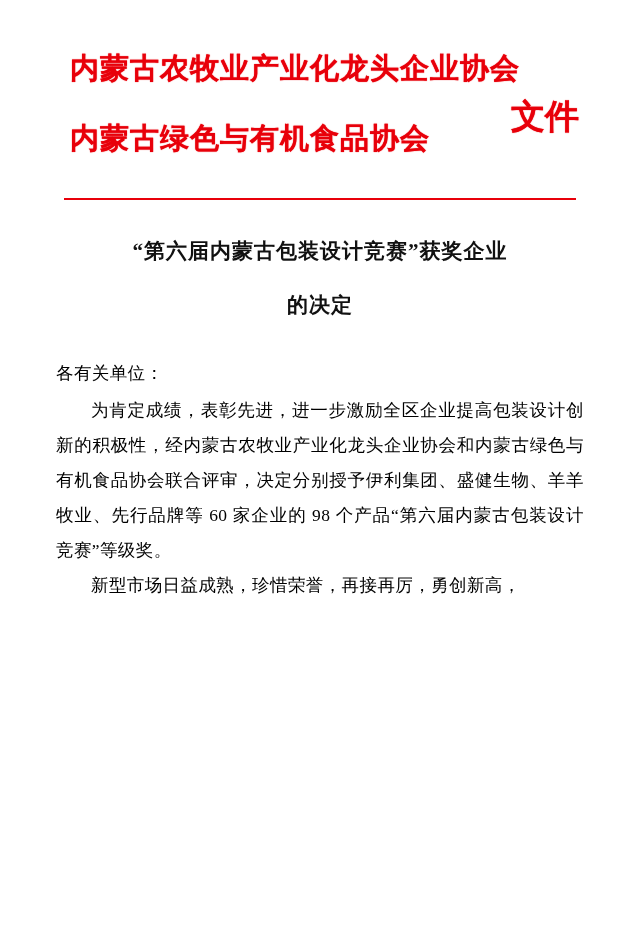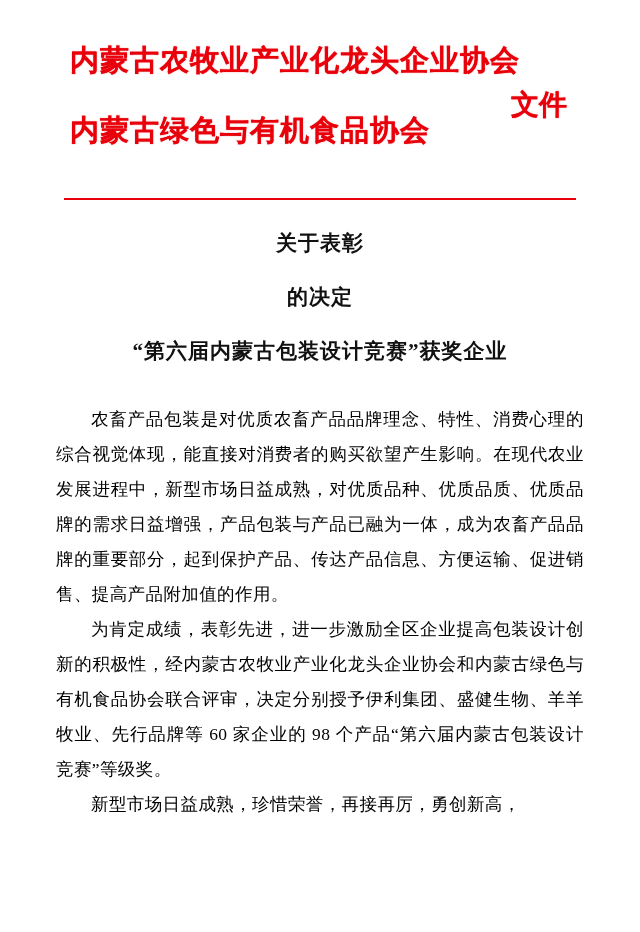--- a/index.html
+++ b/index.html
@@ -11,21 +11,21 @@
     height: 932px;
     background: #ffffff;
     font-family: "Liberation Serif", "DejaVu Serif", serif;
     overflow: hidden;
   }
   .page {
     position: relative;
     width: 640px;
     height: 932px;
     box-sizing: border-box;
-    padding: 4px 56px;
+    padding: 12px 56px;
     background: #ffffff;
     border-radius: 13px;
   }
 
   
   .letterhead {
     position: relative;
     padding-top: 38px;
     height: 150px;
     box-sizing: border-box;
@@ -51,21 +51,21 @@
     left: 14px;
     text-align: center;
   }
   .lh-doc {
     position: absolute;
     top: 82px;
     left: 455px;
     color: #e8000a;
     font-family: "Liberation Serif", "DejaVu Serif", serif;
     font-weight: bold;
-    font-size: 28px;
+    font-size: 34px;
     text-shadow: 0 0 1px #e8000a;
   }
 
   .red-rule {
     position: absolute;
     left: 64px;
     right: 64px;
     top: 198px;
     height: 2px;
     background: #e8000a;
@@ -109,24 +109,23 @@
 
   <div class="letterhead">
     <div class="lh-line lh-line1">内蒙古农牧业产业化龙头企业协会</div>
     <div class="lh-doc">文件</div>
     <div class="lh-line lh-line2">内蒙古绿色与有机食品协会</div>
   </div>
 
   <div class="red-rule"></div>
 
   <div class="title-block">
-    <div class="title-line">关于表彰</div>
+    <div class="title-line">“第六届内蒙古包装设计竞赛”获奖企业</div>
     <div class="title-line">的决定</div>
-    <div class="title-line">“第六届内蒙古包装设计竞赛”获奖企业</div>
   </div>
 
   <div class="body-block">
-    <p class="para">农畜产品包装是对优质农畜产品品牌理念、特性、消费心理的综合视觉体现，能直接对消费者的购买欲望产生影响。在现代农业发展进程中，新型市场日益成熟，对优质品种、优质品质、优质品牌的需求日益增强，产品包装与产品已融为一体，成为农畜产品品牌的重要部分，起到保护产品、传达产品信息、方便运输、促进销售、提高产品附加值的作用。</p>
+    <p class="salutation">各有关单位：</p>
     <p class="para">为肯定成绩，表彰先进，进一步激励全区企业提高包装设计创新的积极性，经内蒙古农牧业产业化龙头企业协会和内蒙古绿色与有机食品协会联合评审，决定分别授予伊利集团、盛健生物、羊羊牧业、先行品牌等 60 家企业的 98 个产品“第六届内蒙古包装设计竞赛”等级奖。</p>
     <p class="para">新型市场日益成熟，珍惜荣誉，再接再厉，勇创新高，</p>
   </div>
 
 </div>
 
 </body></html>

